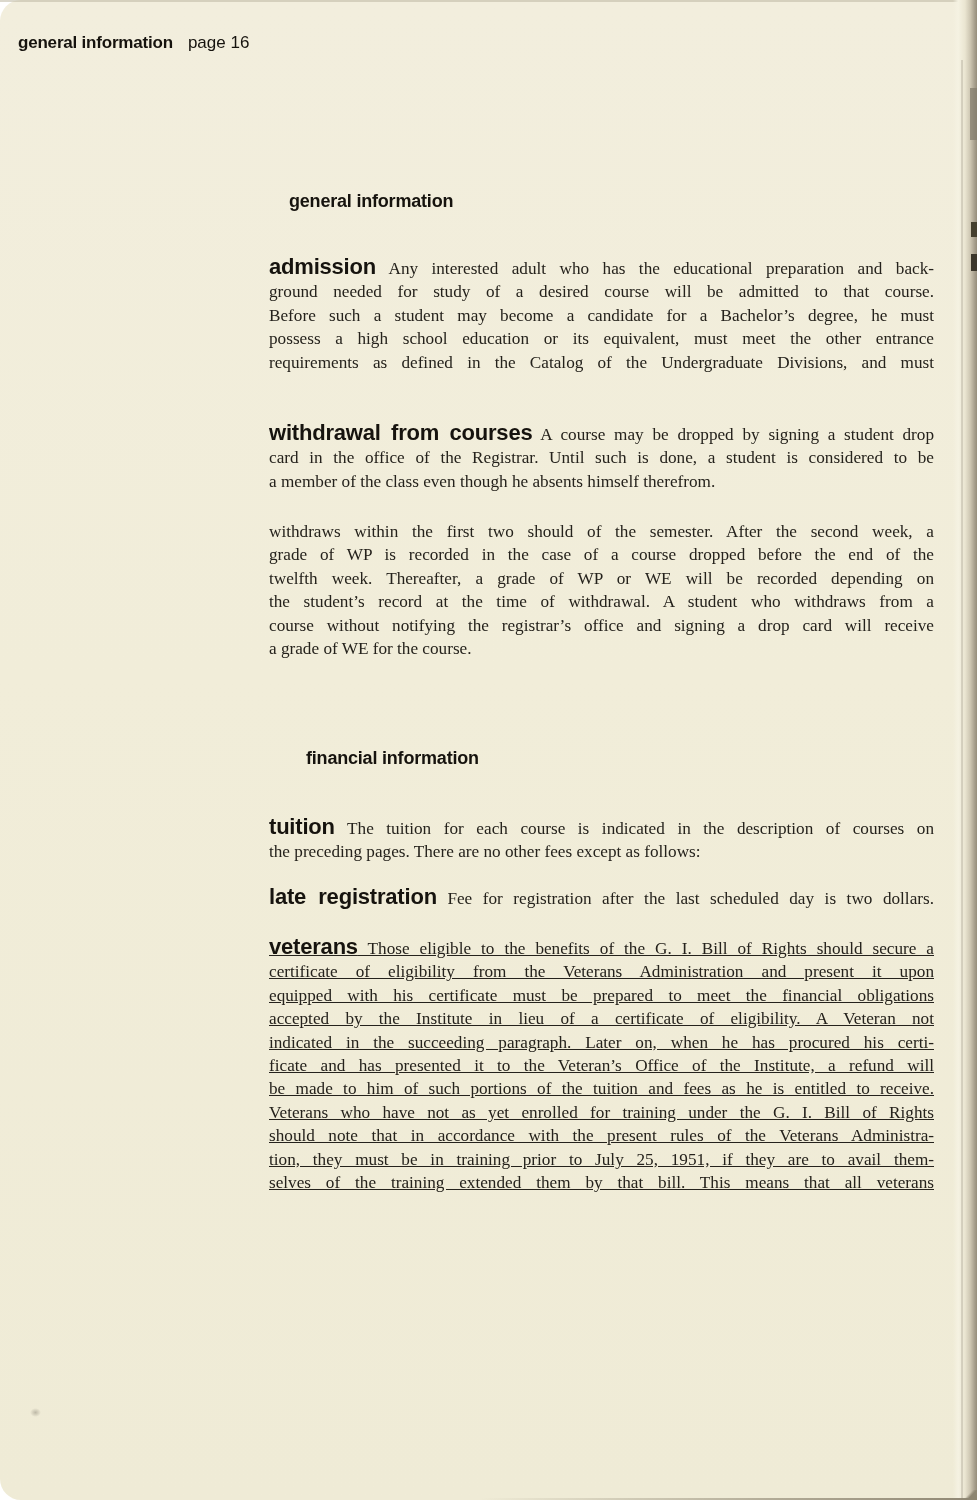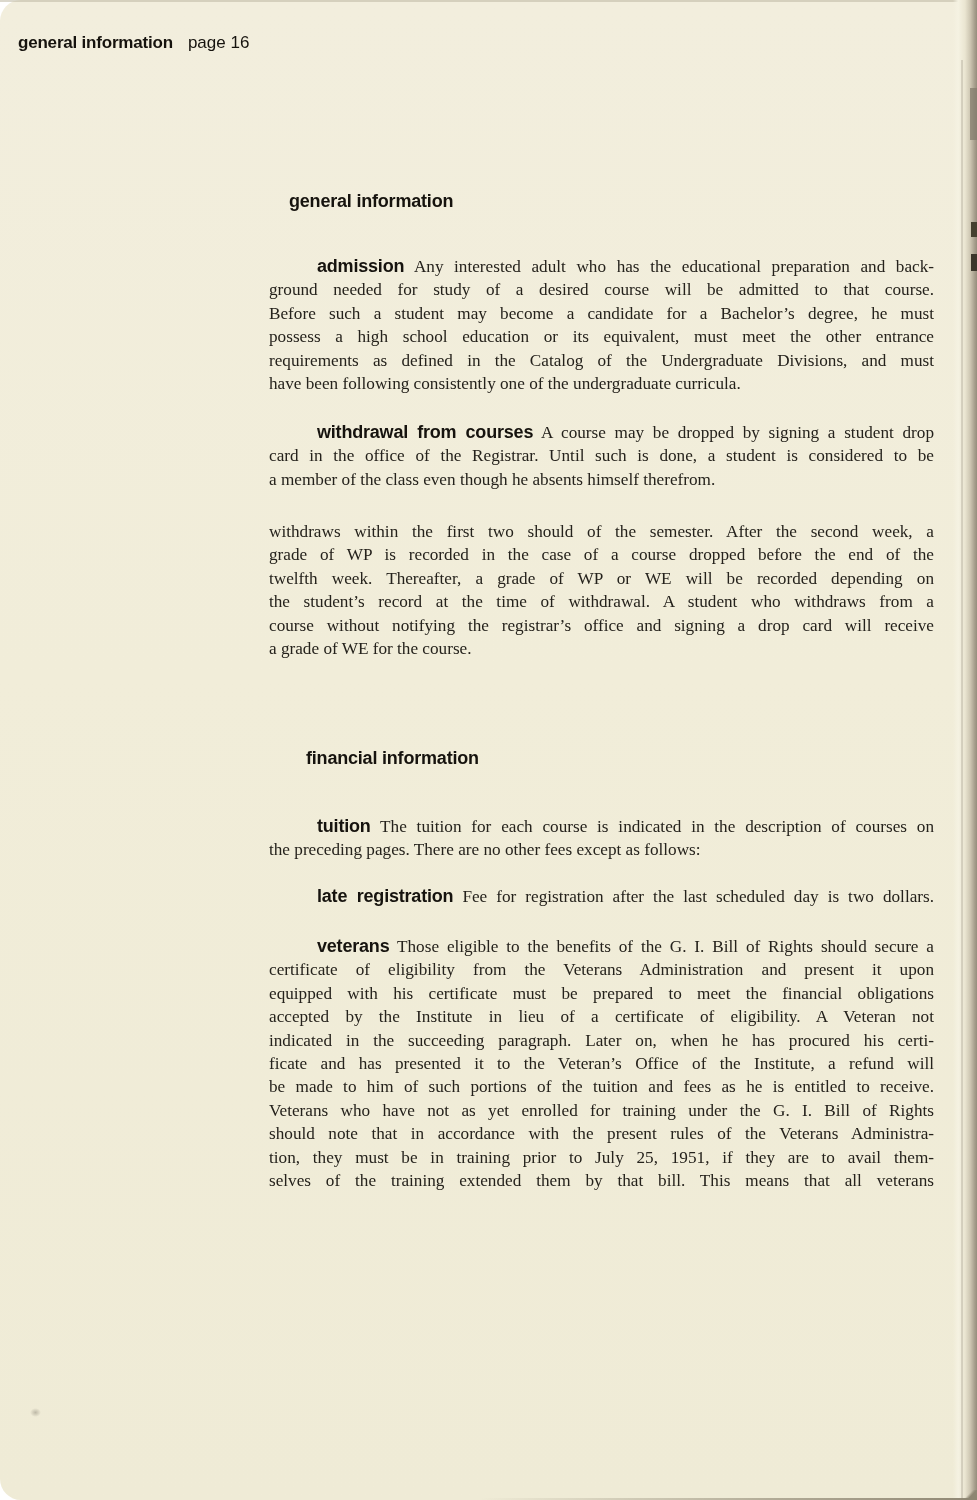--- a/index.html
+++ b/index.html
@@ -32,30 +32,29 @@
   #heading-financial{left:306px;top:748px;}
   
   .para{
     position:absolute;left:269px;width:665px;
     font-size:17.2px;line-height:23.4px;color:#25221c;
   }
   .para .line{text-align:justify;text-align-last:justify;}
   .para .line.last{text-align-last:left;}
   .para .lead{
     font-family:"Liberation Sans", sans-serif;
-    font-weight:700;font-size:18px;letter-spacing:-0.2px;
+    font-weight:700;font-size:22px;letter-spacing:-0.2px;
     color:#16130e;
-    margin-left:48px;
   }
   #para-admission{top:255px;}
   #para-withdrawal{top:421px;}
   #para-record{top:520px;}
   #para-tuition{top:815px;}
   #para-late{top:885px;}
-  #para-veterans{top:935px;}
+  #para-veterans{top:935px;text-decoration:underline;}
   
   .page-edge{
     position:absolute;right:0;top:0;width:24px;height:1500px;
     background:linear-gradient(90deg,
       rgba(239,235,214,0) 0%, #f5f2e2 22%, #eae5d1 50%,
       #cdc6b2 72%, #a79f8d 90%, #958d7b 100%);
   }
   .page-edge::before{
     content:'';position:absolute;left:8px;top:60px;bottom:0;width:2px;
     background:rgba(118,110,94,.22);
@@ -91,21 +90,20 @@
   </div>
 
   <div class="sec-heading" id="heading-general">general information</div>
 
   <div class="para" id="para-admission">
       <div class="line"><b class="lead">admission</b> Any interested adult who has the educational preparation and back-</div>
       <div class="line">ground needed for study of a desired course will be admitted to that course.</div>
       <div class="line">Before such a student may become a candidate for a Bachelor’s degree, he must</div>
       <div class="line">possess a high school education or its equivalent, must meet the other entrance</div>
       <div class="line">requirements as defined in the Catalog of the Undergraduate Divisions, and must</div>
-      <div class="line last">have been following consistently one of the undergraduate curricula.</div>
     </div>
 
   <div class="para" id="para-withdrawal">
       <div class="line"><b class="lead">withdrawal from courses</b> A course may be dropped by signing a student drop</div>
       <div class="line">card in the office of the Registrar. Until such is done, a student is considered to be</div>
       <div class="line last">a member of the class even though he absents himself therefrom.</div>
     </div>
 
   <div class="para" id="para-record">
       <div class="line">withdraws within the first two should of the semester. After the second week, a</div>

